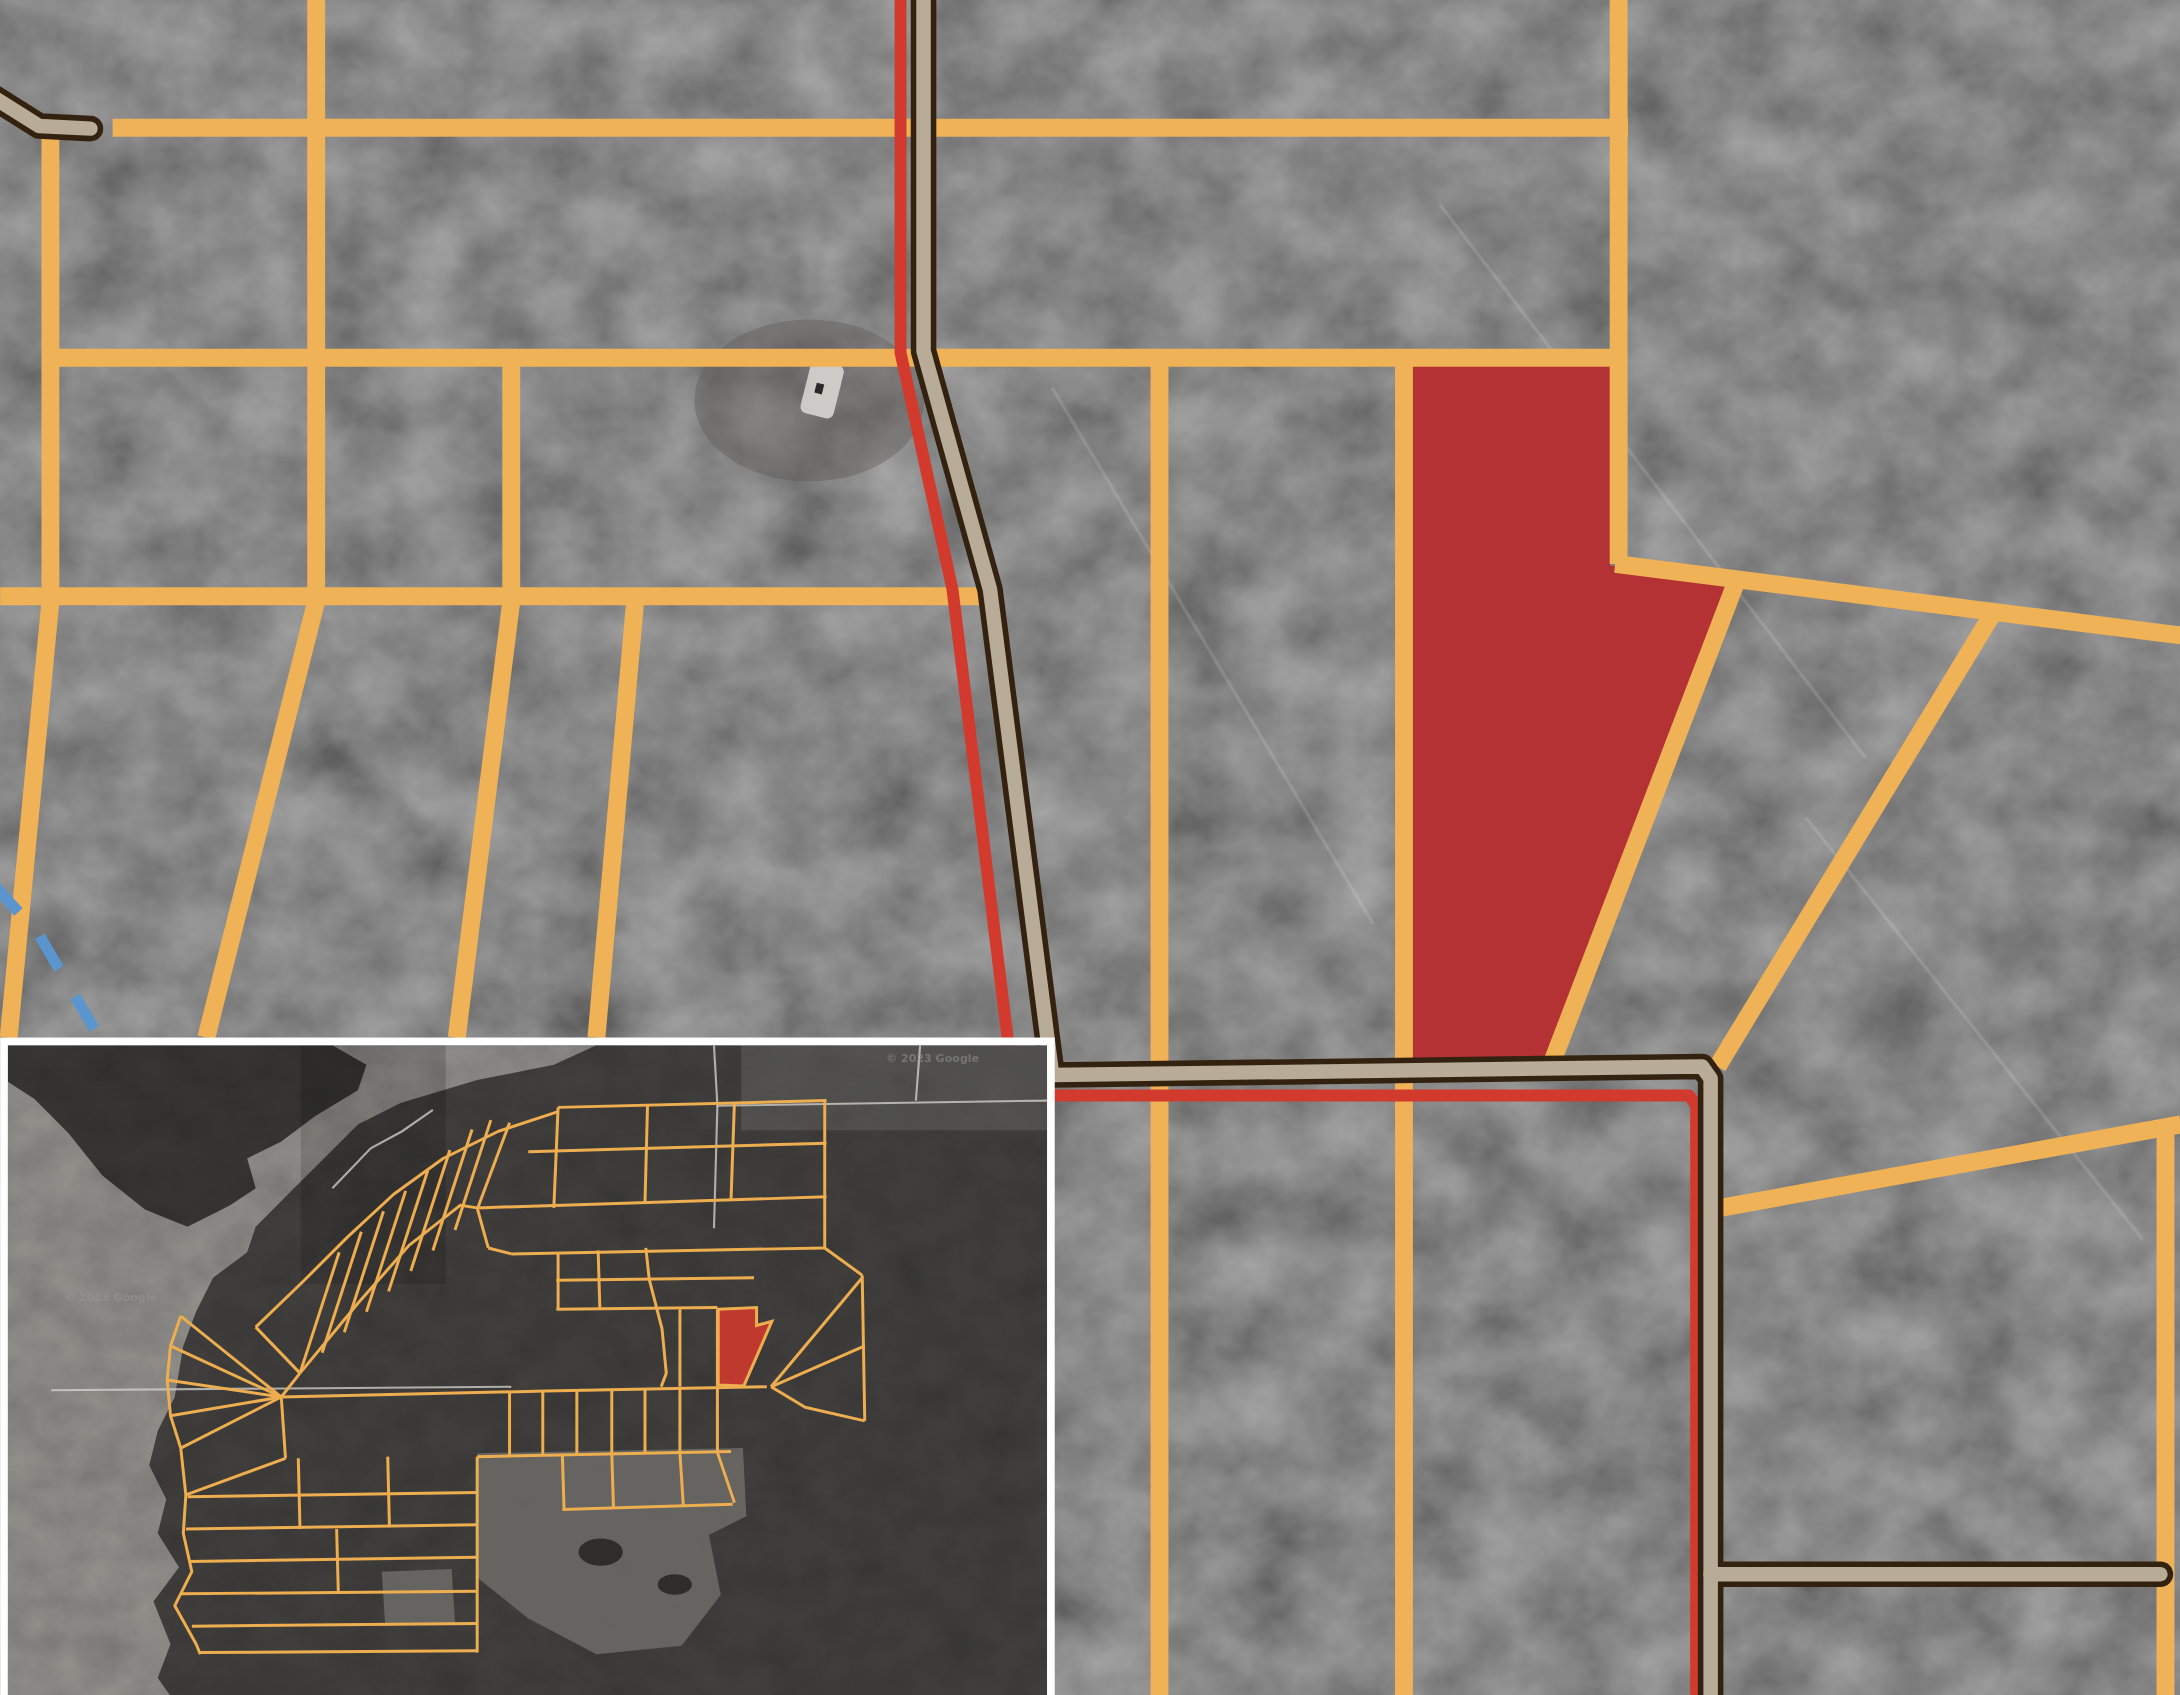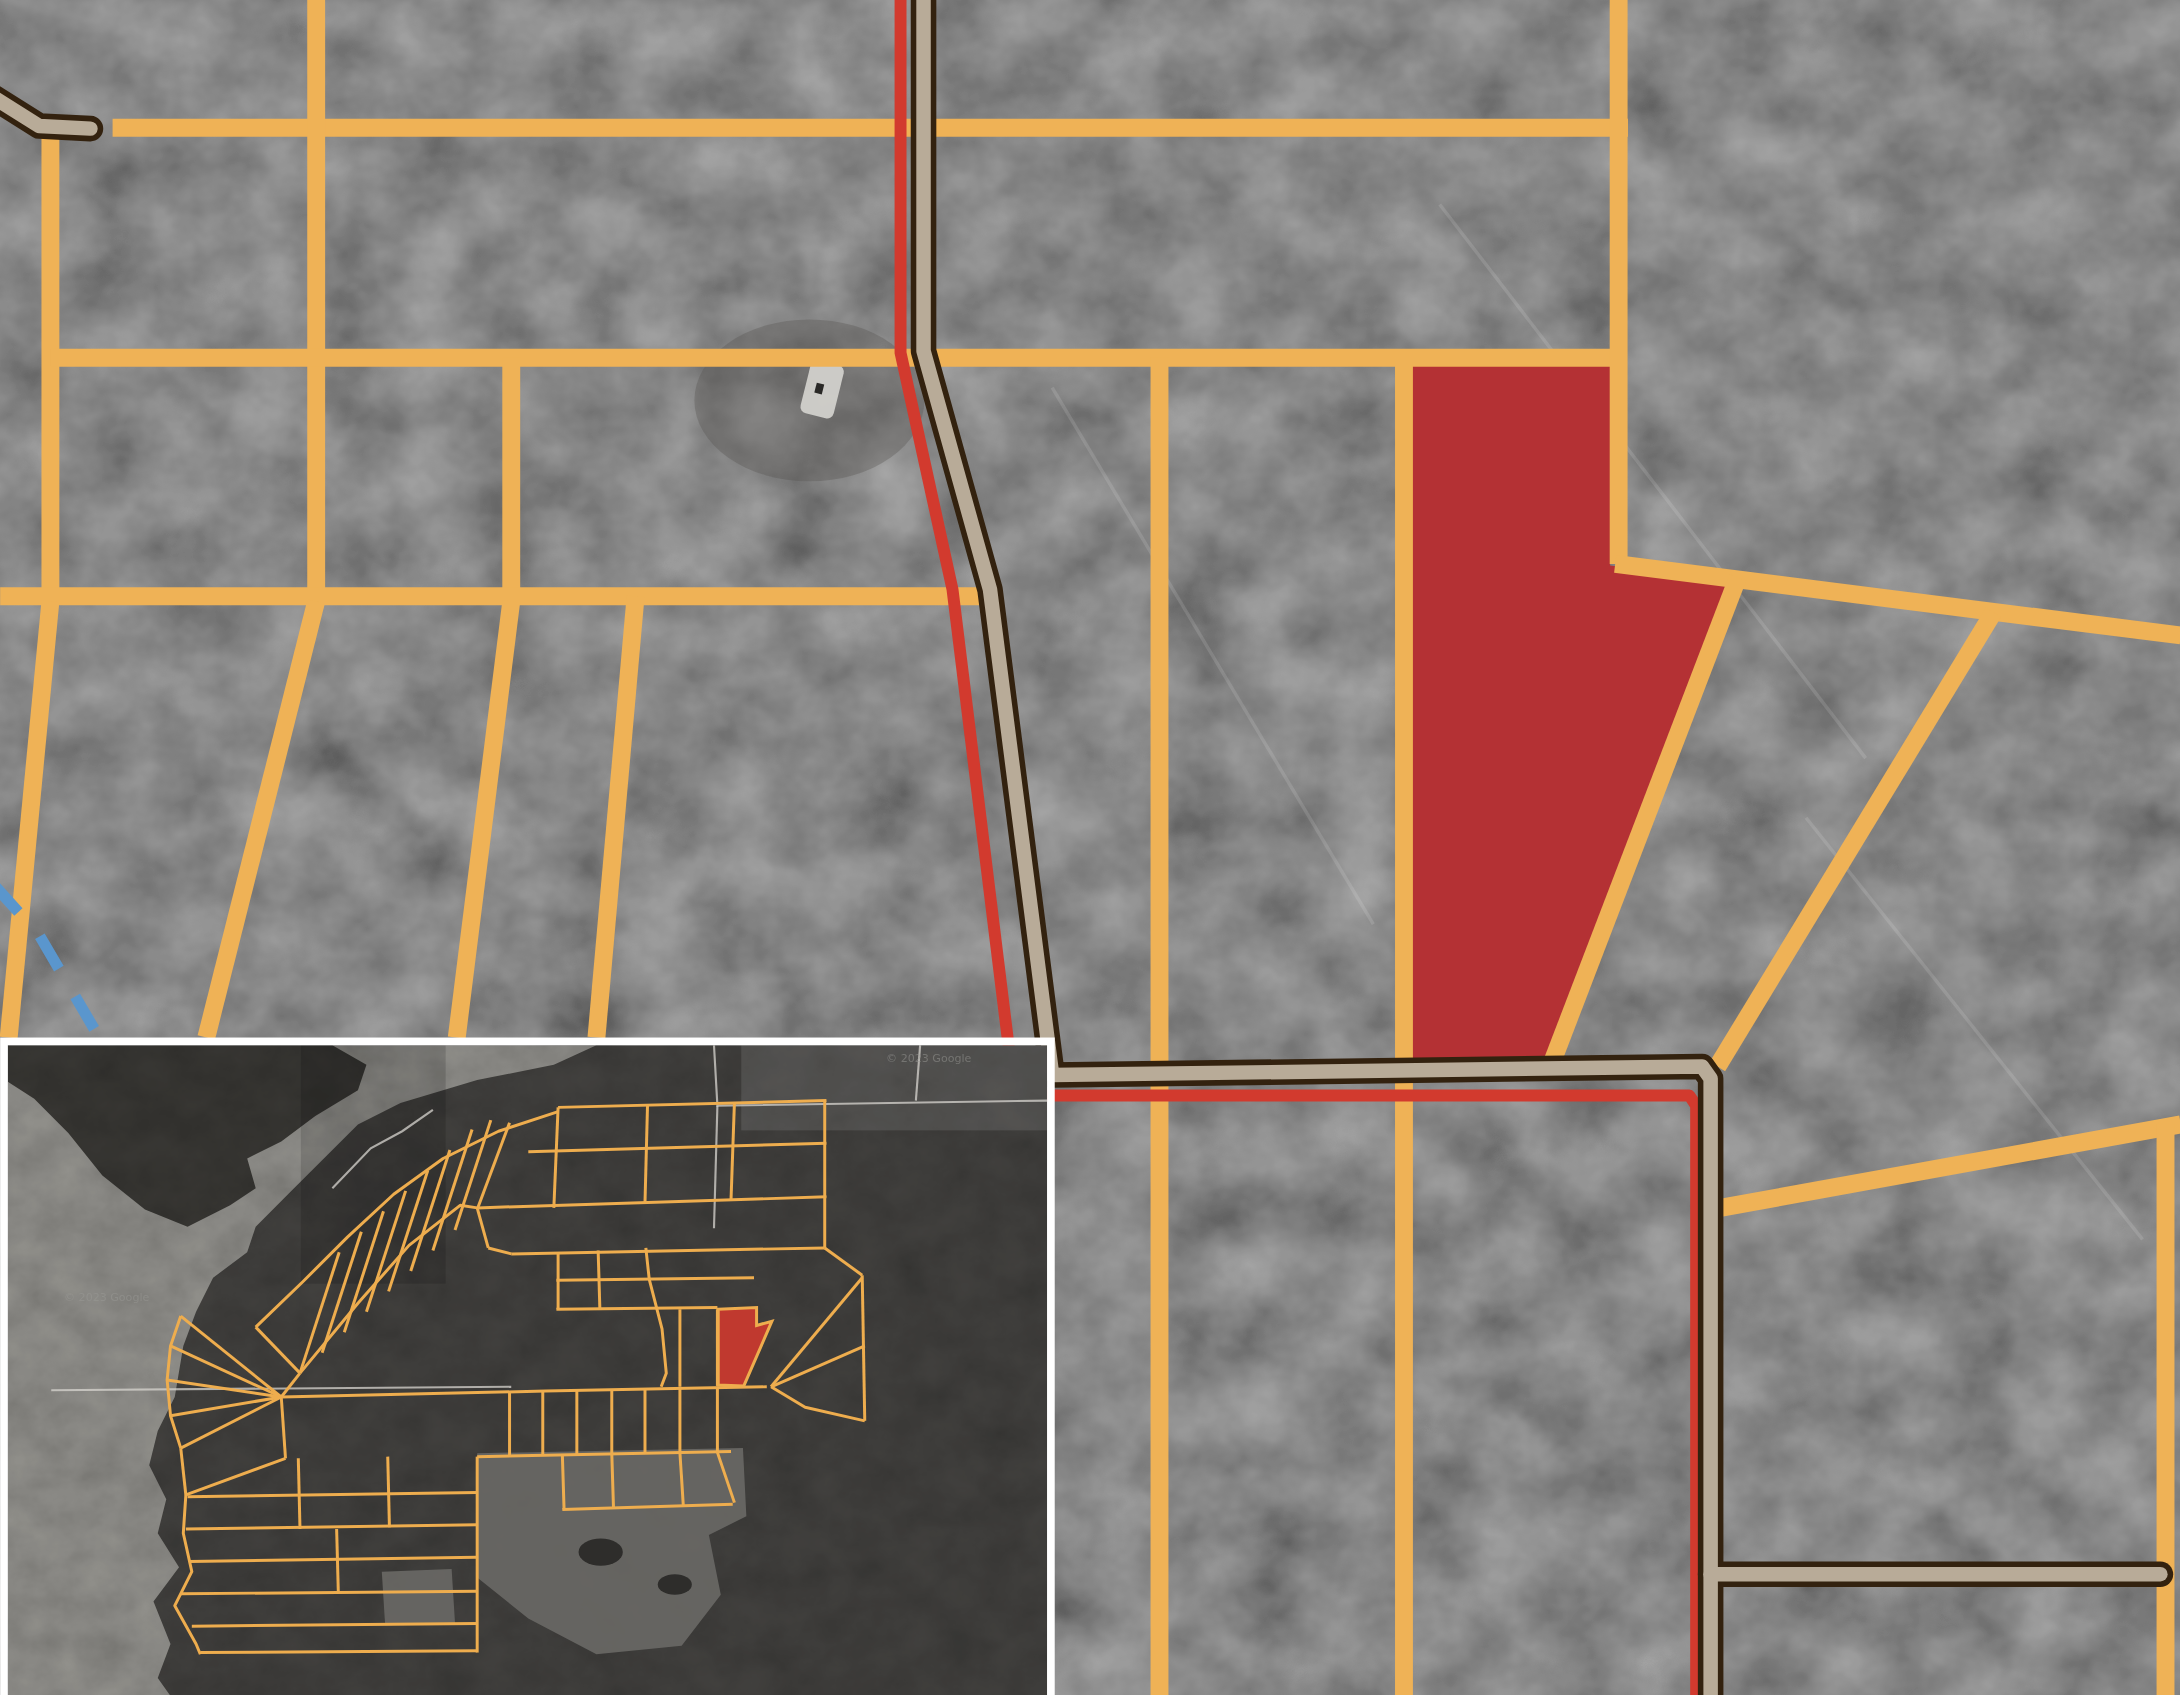--- a/index.html
+++ b/index.html
@@ -1,18 +1,18 @@
 <!DOCTYPE html>
 <html style="font-size:13.6px"><head>
 <meta charset="utf-8">
 <style>
   html,body{margin:0;padding:0;background:#232221;}
   body{width:2181px;height:1696px;overflow:hidden;position:relative;
        font-family:"DejaVu Sans",sans-serif;}
-  #map-root{position:absolute;inset:0;}
+  #map-root{position:absolute;inset:0;font-weight:bold;}
   svg{display:block;}
 </style>
 </head>
 <body>
 
 <div id="map-root">
   <svg id="scene" width="2181" height="1696" viewBox="0 0 2560 1991" xmlns="http://www.w3.org/2000/svg">
       <defs>
         <filter id="f-main" x="0%" y="0%" width="100%" height="100%">
           <feTurbulence type="fractalNoise" baseFrequency="0.011 0.013" numOctaves="4" seed="7" result="t"></feTurbulence>

